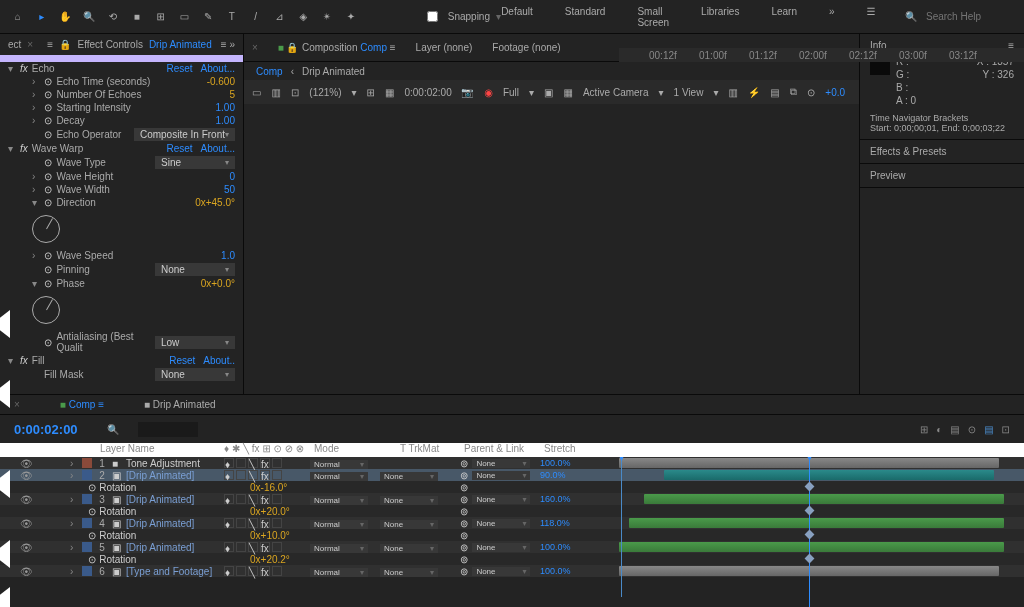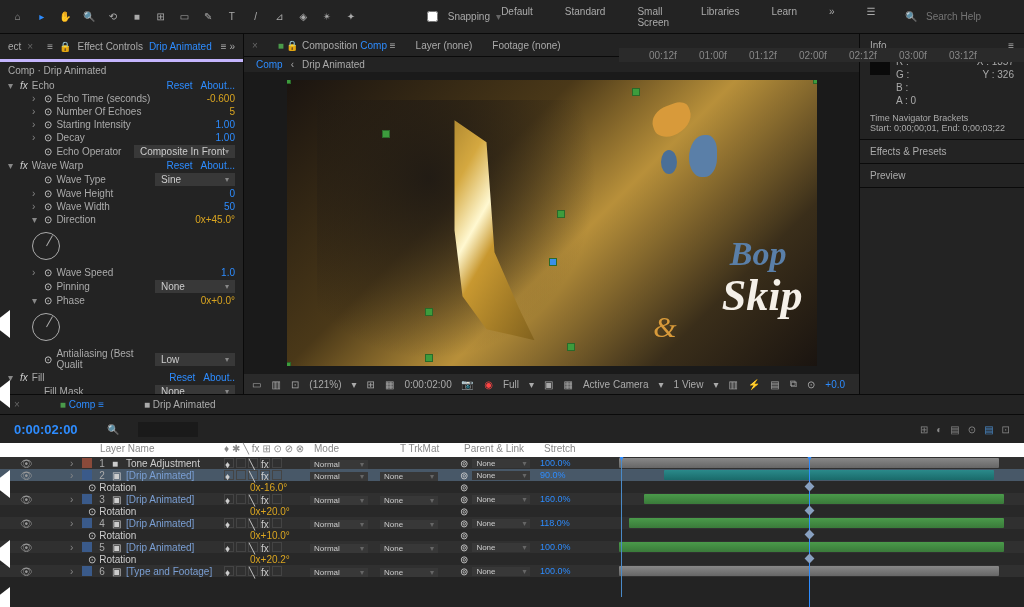--- a/index.html
+++ b/index.html
@@ -8,21 +8,21 @@
 .tool-icon{width:18px;height:18px;margin-right:8px;display:flex;align-items:center;justify-content:center;color:#aaa;cursor:pointer}
 .tool-icon.active{color:#2d8cff}
 .snapping{margin-left:60px;display:flex;align-items:center;gap:6px;color:#aaa}
 .snapping input{width:11px;height:11px}
 .workspace-tabs{margin-left:auto;display:flex;gap:32px;color:#aaa}
 .workspace-tabs span{cursor:pointer;font-size:10px}
 .search-help{margin-left:30px;display:flex;align-items:center;gap:6px;color:#aaa}
 .search-help input{background:#232323;border:none;color:#aaa;width:90px;padding:2px}
 .main{display:flex;height:360px}
 .left-panel{width:244px;background:#232323;border-right:1px solid #0a0a0a;display:flex;flex-direction:column}
-.panel-header{height:28px;display:flex;align-items:center;padding:0 8px;gap:6px;color:#aaa;border-bottom:3px solid #c4b5fd}
+.panel-header{height:28px;display:flex;align-items:center;padding:0 8px;gap:6px;color:#aaa;border-bottom:7px solid #c4b5fd}
 .panel-header .link{color:#2d8cff}
 .panel-sub{padding:3px 8px;color:#aaa;font-size:10px}
 .fx-list{flex:1;overflow:hidden}
 .fx-row{display:flex;align-items:center;padding:1px 8px;min-height:13px}
 .fx-row.sub{padding-left:32px}
 .fx-label{flex:1;color:#aaa}
 .fx-val{color:#daa520}
 .fx-val.num{color:#daa520}
 .fx-link{color:#2d8cff;cursor:pointer;margin-left:8px}
 .caret{color:#888;margin-right:4px;display:inline-block;width:8px}
@@ -149,21 +149,20 @@
   <div class="left-panel">
     <div class="panel-header">
       <span>ect</span>
       <span style="color:#666">×</span>
       <span style="margin-left:8px">≡</span>
       <span>🔒</span>
       <span>Effect Controls</span>
       <span class="link">Drip Animated</span>
       <span style="margin-left:auto">≡ »</span>
     </div>
-    <div class="panel-sub">Comp · Drip Animated</div>
     <div class="fx-list">
 
       <div class="fx-row">
           <span class="caret">▾</span>
           <span style="font-style:italic;margin-right:4px">fx</span>
           <span class="fx-label">Echo</span>
           <span class="fx-link">Reset</span>
           <span class="fx-link">About...</span>
         </div>
       <div class="fx-row sub">
@@ -279,42 +278,20 @@
     <div class="comp-tabs">
       <span style="color:#666">×</span>
       <span><span style="color:#4a9a4a">■</span> 🔒 <span>Composition</span> <span class="link">Comp</span> ≡</span>
       <span class="ctab">Layer (none)</span>
       <span class="ctab">Footage (none)</span>
     </div>
     <div class="breadcrumb">
       <span class="link">Comp</span>
       <span>‹</span>
       <span>Drip Animated</span>
-    </div>
-    <div class="viewer">
-      <div class="canvas">
-        <div class="saxplayer"></div>
-        <div class="sax"></div>
-        <div class="drip1"></div>
-        <div class="drip2"></div>
-        <div class="drip3"></div>
-        <div class="txt-bop">Bop</div>
-        <div class="txt-skip">Skip</div>
-        <div class="txt-amp">&amp;</div>
-        <div class="handle" style="left:-4px;top:-4px"></div>
-        <div class="handle" style="right:-4px;top:-4px"></div>
-        <div class="handle" style="left:-4px;bottom:-4px"></div>
-        <div class="handle" style="left:95px;top:50px"></div>
-        <div class="handle" style="left:345px;top:8px"></div>
-        <div class="handle" style="left:270px;top:130px"></div>
-        <div class="handle sel" style="left:262px;top:178px"></div>
-        <div class="handle" style="left:138px;bottom:50px"></div>
-        <div class="handle" style="left:138px;bottom:4px"></div>
-        <div class="handle" style="left:280px;bottom:15px"></div>
-      </div>
     </div>
     <div class="viewer-toolbar">
       <span class="vt-item">▭</span>
       <span class="vt-item">▥</span>
       <span class="vt-item">⊡</span>
       <span class="vt-item">(121%)</span>
       <span>▾</span>
       <span class="vt-item">⊞</span>
       <span class="vt-item">▦</span>
       <span class="vt-item">0:00:02:00</span>

